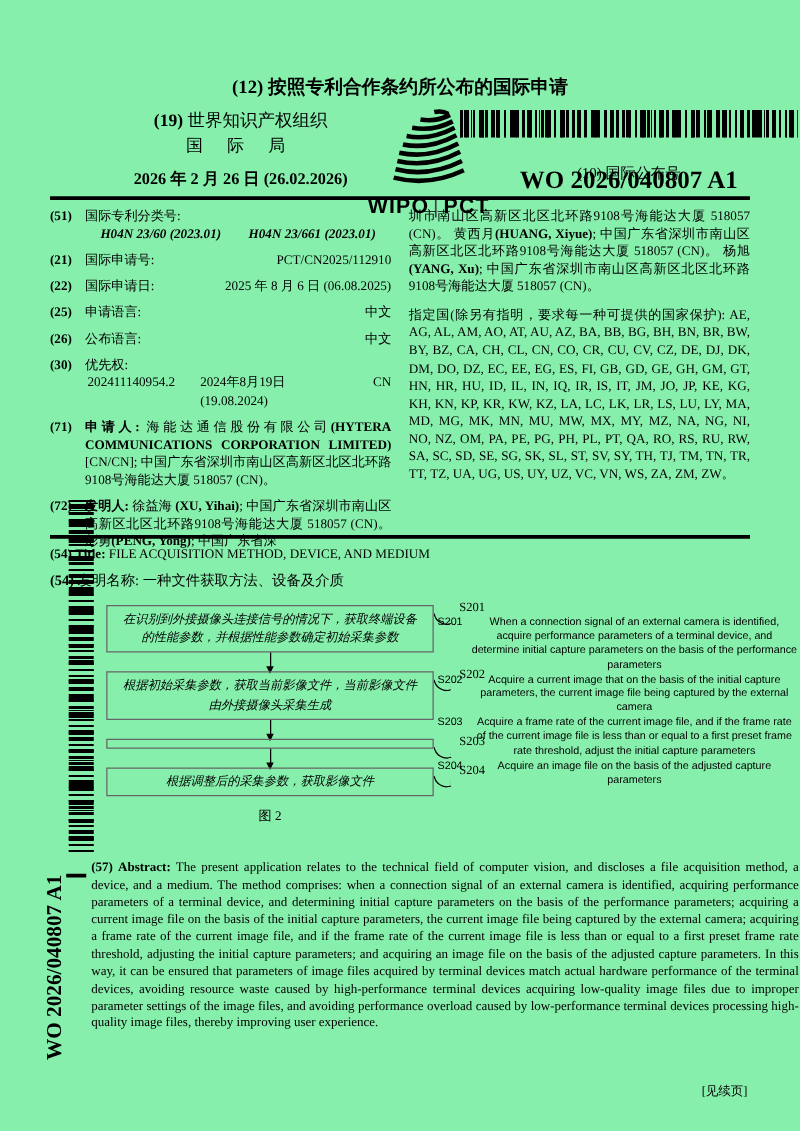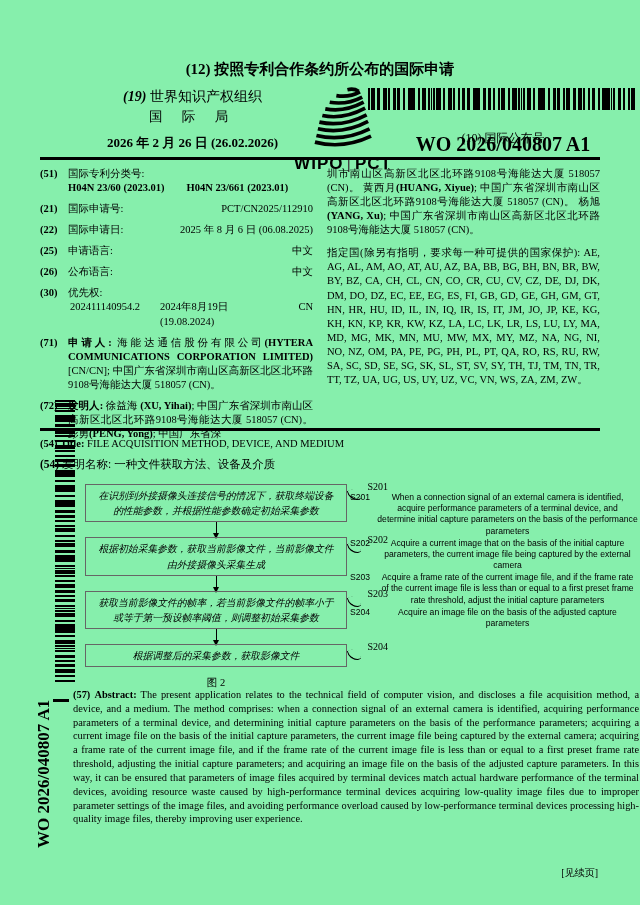--- a/index.html
+++ b/index.html
@@ -6,42 +6,42 @@
   .page{position:relative;width:640px;height:905px;background:#86efac;margin:0 auto;
         font-family:"Liberation Serif","DejaVu Serif",serif;color:#000;overflow:hidden;}
   .rule{position:absolute;left:40px;width:560px;height:3px;background:#000;}
   
   .line12{position:absolute;top:60px;left:0;width:640px;text-align:center;
           font-size:15px;font-weight:bold;}
   .hdr-left{position:absolute;top:88px;left:95px;width:195px;text-align:center;font-size:13.5px;}
   .hdr-left .org{font-size:14px;}
   .hdr-left .org-sub{letter-spacing:8px;margin:2px 0 8px 0;}
   .hdr-left .pubdate-val{font-weight:bold;margin-top:2px;font-size:13px;}
-  .num{font-weight:bold;font-style:italic;}
+  .num{font-weight:bold;}
   .logo-wrap{position:absolute;top:86px;left:288px;width:110px;text-align:center;}
   .logo-text{font-family:"Liberation Sans",sans-serif;font-weight:bold;font-size:17px;
              letter-spacing:1px;margin-top:2px;white-space:nowrap;}
   .logo-text .bar{font-weight:normal;color:#444;padding:0 3px;}
   .barcode-top{position:absolute;top:88px;left:368px;width:270px;height:22px;
     background:
       repeating-linear-gradient(90deg,#000 0 2px,rgba(0,0,0,0) 2px 5px),
       repeating-linear-gradient(90deg,#000 0 1px,rgba(0,0,0,0) 1px 9px),
       repeating-linear-gradient(90deg,rgba(0,0,0,0) 0 3px,#000 3px 6px,rgba(0,0,0,0) 6px 13px);}
   .pubnum-label{position:absolute;top:130px;left:368px;width:270px;text-align:center;font-size:12px;}
   .pubnum-val{position:absolute;top:133px;left:368px;width:270px;text-align:center;
               font-size:20px;font-weight:bold;}
   
   .biblio{position:absolute;top:167px;left:40px;width:560px;display:flex;gap:14px;
           font-size:10.5px;line-height:1.34;}
   .col{width:273px;}
   .field{display:flex;margin-bottom:7px;}
   .field .fnum{width:28px;flex:none;font-weight:bold;}
   .field .fbody{flex:1;}
   .kv{display:flex;justify-content:space-between;}
-  .ipc-line{display:flex;gap:22px;font-weight:bold;}
+  .ipc-line{display:flex;gap:22px;font-weight:bold;font-style:italic;justify-content:center;}
   .prio-line{display:flex;justify-content:space-between;padding-left:2px;gap:20px;}
   .just{text-align:justify;font-family:Liberation Serif, serif;}
   .b{font-weight:bold;}
   
   .title-en{position:absolute;top:438px;left:40px;width:560px;font-size:10.5px;}
   .title-zh{position:absolute;top:457px;left:40px;width:560px;font-size:11.5px;}
   
   .flow{position:absolute;top:484px;left:85px;width:262px;}
   .fbox{position:relative;border:1px solid #666;padding:3px 8px;text-align:center;
         font-size:9.8px;font-style:italic;line-height:1.55;}
@@ -216,21 +216,20 @@
       <span class="slabel">S201</span>
     </div>
     <div class="arrow"></div>
     <div class="fbox">
       <span>根据初始采集参数，获取当前影像文件，当前影像文件由外接摄像头采集生成</span>
       <span class="hook"></span>
       <span class="slabel">S202</span>
     </div>
     <div class="arrow"></div>
     <div class="fbox">
-      <span>获取当前影像文件的帧率，若当前影像文件的帧率小于或等于第一预设帧率阈值，则调整初始采集参数</span>
       <span class="hook"></span>
       <span class="slabel">S203</span>
     </div>
     <div class="arrow"></div>
     <div class="fbox">
       <span>根据调整后的采集参数，获取影像文件</span>
       <span class="hook"></span>
       <span class="slabel">S204</span>
     </div>
     <div class="fig-caption">图 2</div>

